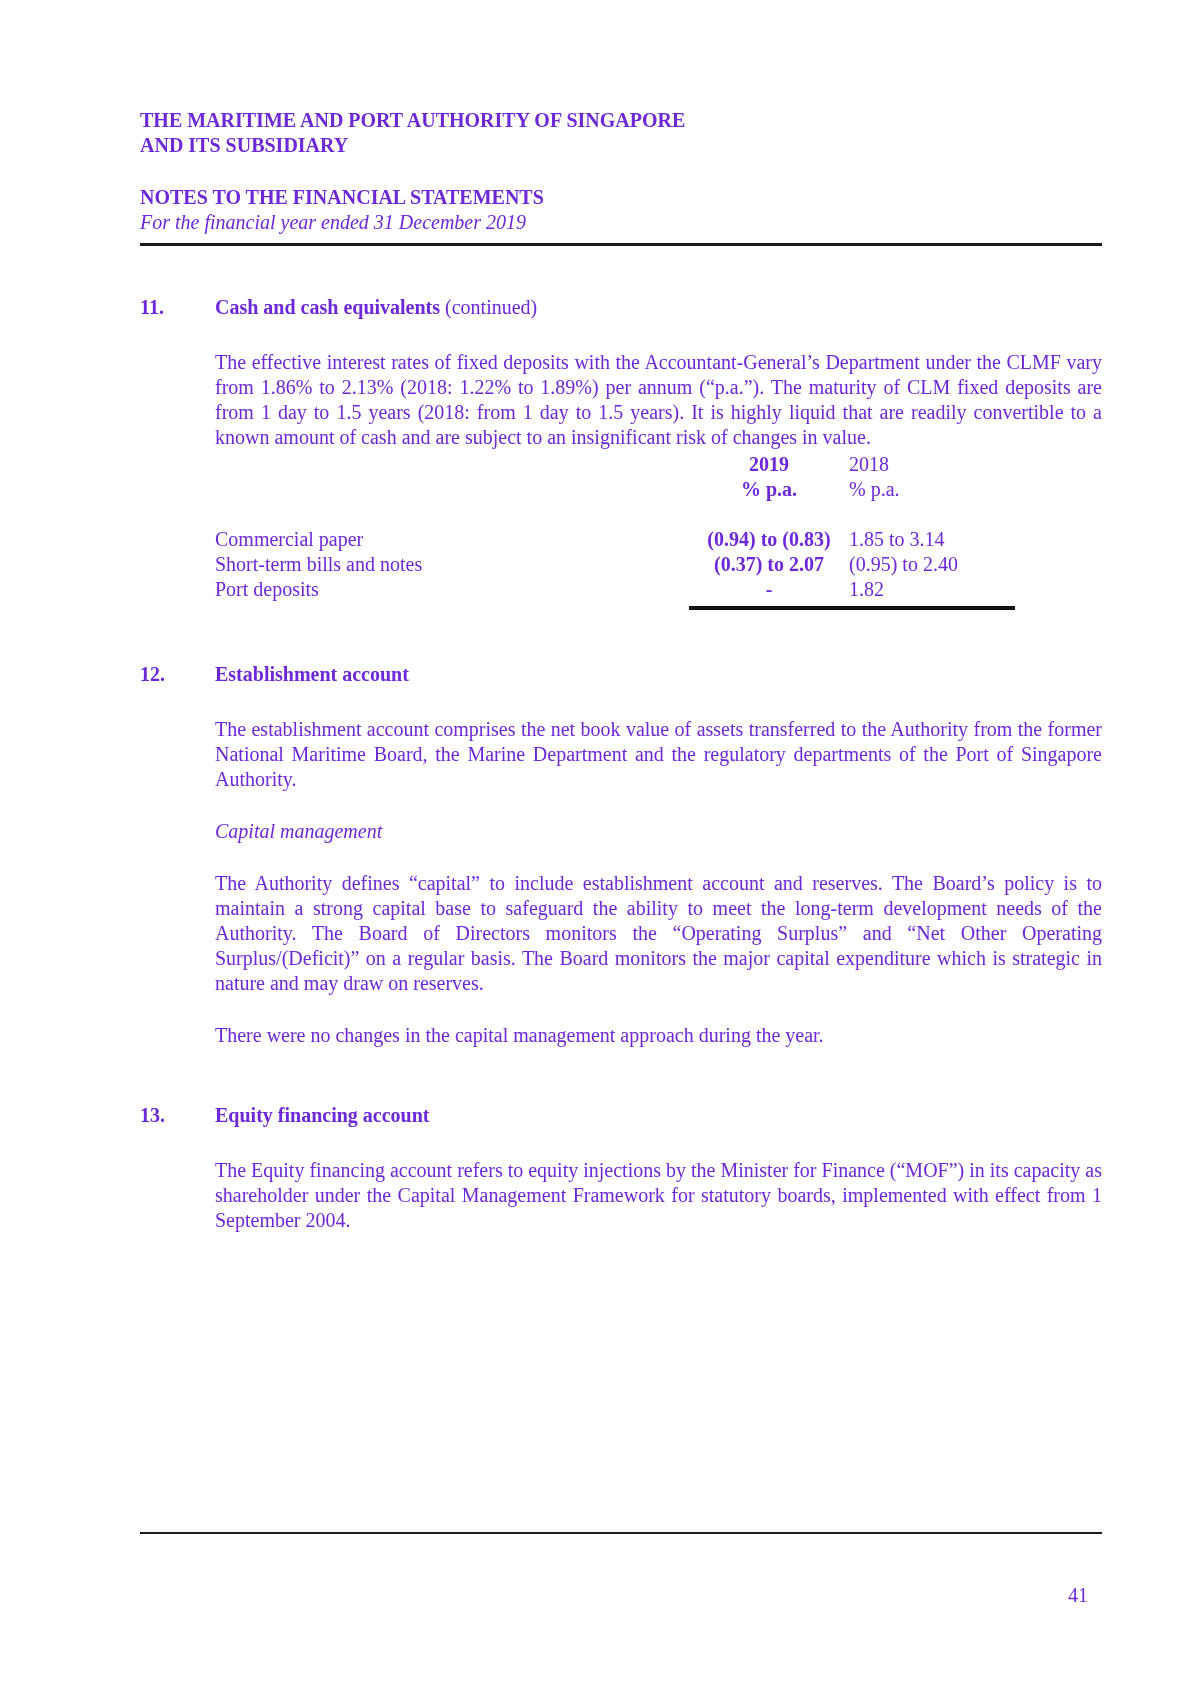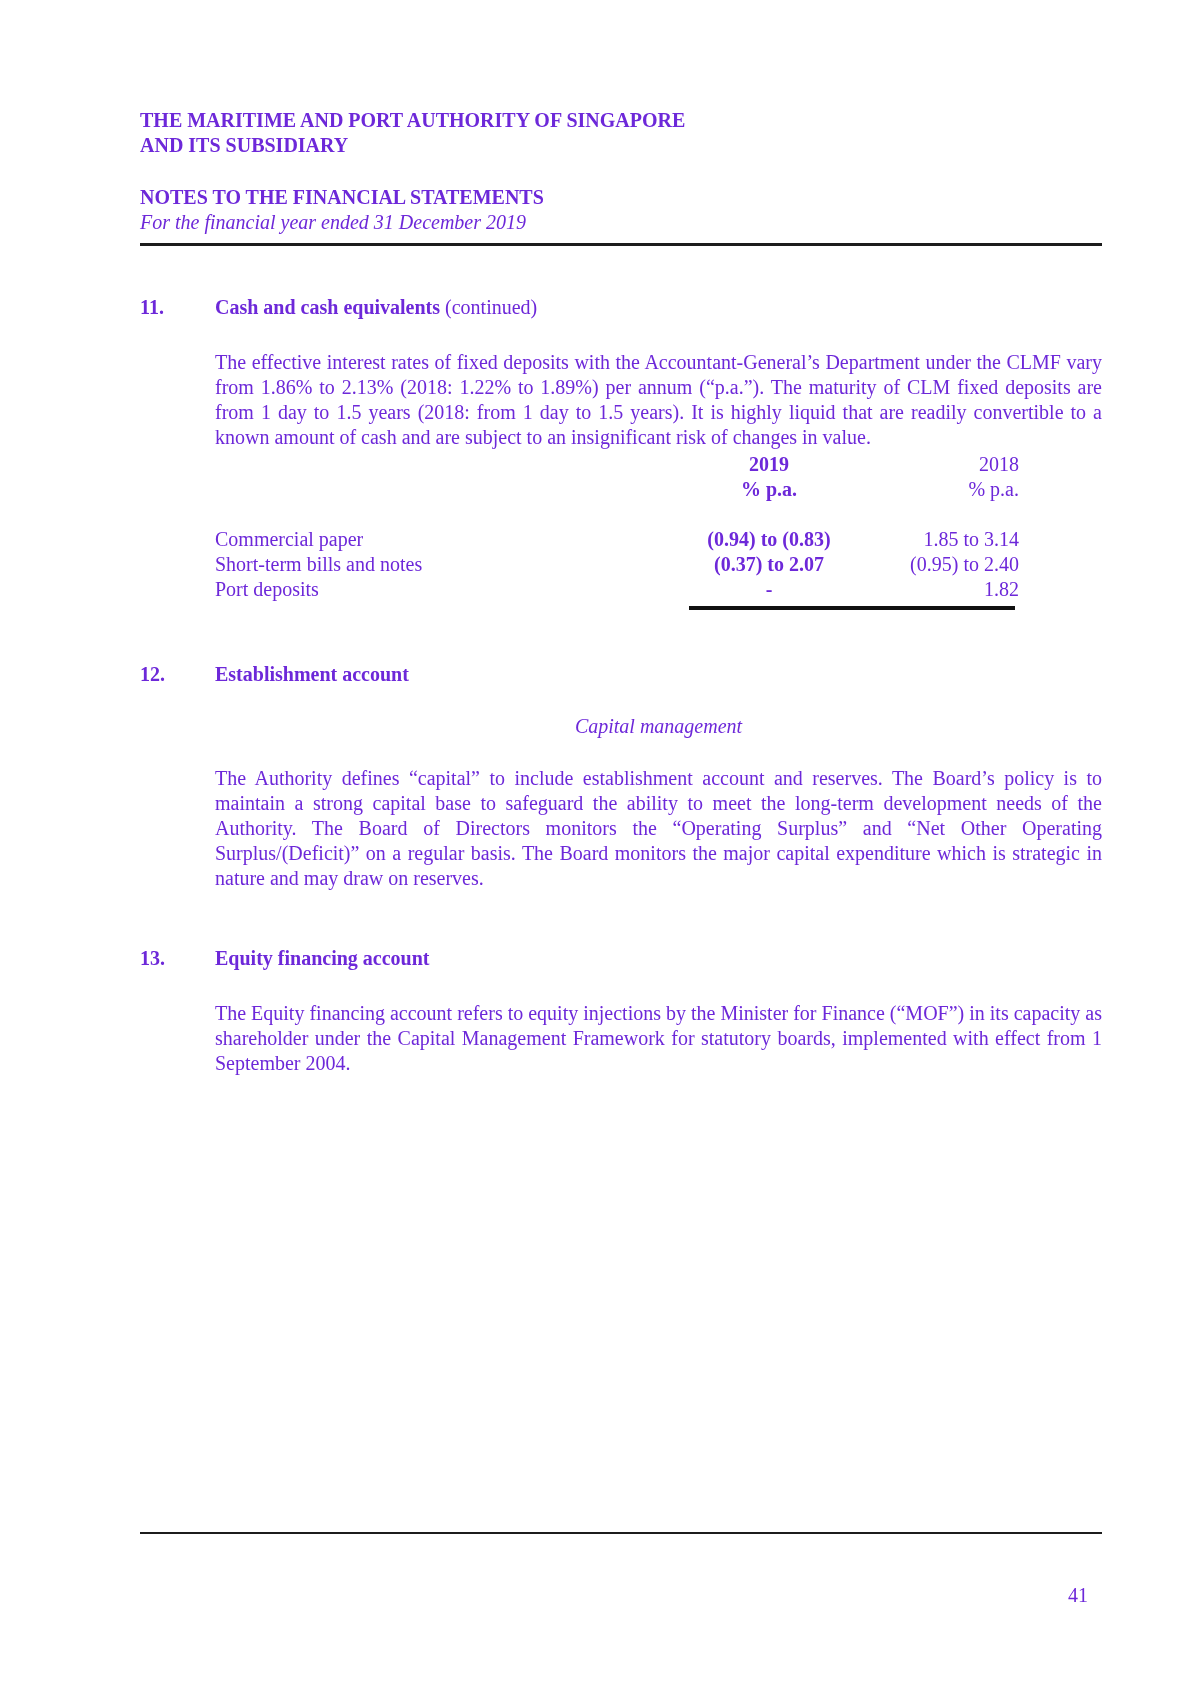--- a/index.html
+++ b/index.html
@@ -37,28 +37,28 @@
   .section-11 { margin-top: 49px; }
   .section-12 { margin-top: 52px; }
   .section-13 { margin-top: 55px; }
   .sec-num { width: 75px; flex: 0 0 75px; font-weight: bold; }
   .sec-body { flex: 1; min-width: 0; }
   .sec-heading { font-weight: bold; }
   .sec-heading .plain { font-weight: normal; }
 
   .para { text-align: justify; margin-top: 27px; }
   .para.first { margin-top: 30px; }
-  .subheading { margin-top: 27px; font-style: italic; text-align: center; }
+  .subheading { margin-top: 27px; font-style: italic; }
 
   
   .rates-table { margin-top: 2px; }
   .trow { display: flex; }
   .tlabel { width: 474px; flex: 0 0 474px; }
   .tc1 { width: 160px; flex: 0 0 160px; text-align: center; font-weight: bold; }
-  .tc2 { width: 170px; flex: 0 0 170px; text-align: right; }
+  .tc2 { width: 170px; flex: 0 0 170px; text-align: left; }
   .thead-gap { height: 25px; }
   .table-rule {
     margin-left: 474px;
     width: 326px;
     border-top: 4px solid #111111;
     margin-top: 4px;
     height: 0;
   }
 
   .footer-rule {
@@ -126,22 +126,24 @@
           </div>
           <div class="table-rule"></div>
         </div>
       </div>
     </div>
 
     <div class="section section-12">
       <div class="sec-num">12.</div>
       <div class="sec-body">
         <div class="sec-heading"><span>Establishment account</span></div>
+        <div class="para first">The establishment account comprises the net book value of assets transferred to the Authority from the former National Maritime Board, the Marine Department and the regulatory departments of the Port of Singapore Authority.</div>
         <div class="subheading">Capital management</div>
         <div class="para">The Authority defines “capital” to include establishment account and reserves. The Board’s policy is to maintain a strong capital base to safeguard the ability to meet the long-term development needs of the Authority. The Board of Directors monitors the “Operating Surplus” and “Net Other Operating Surplus/(Deficit)” on a regular basis. The Board monitors the major capital expenditure which is strategic in nature and may draw on reserves.</div>
+        <div class="para">There were no changes in the capital management approach during the year.</div>
       </div>
     </div>
 
     <div class="section section-13">
       <div class="sec-num">13.</div>
       <div class="sec-body">
         <div class="sec-heading"><span>Equity financing account</span></div>
         <div class="para first">The Equity financing account refers to equity injections by the Minister for Finance (“MOF”) in its capacity as shareholder under the Capital Management Framework for statutory boards, implemented with effect from 1 September 2004.</div>
       </div>
     </div>

